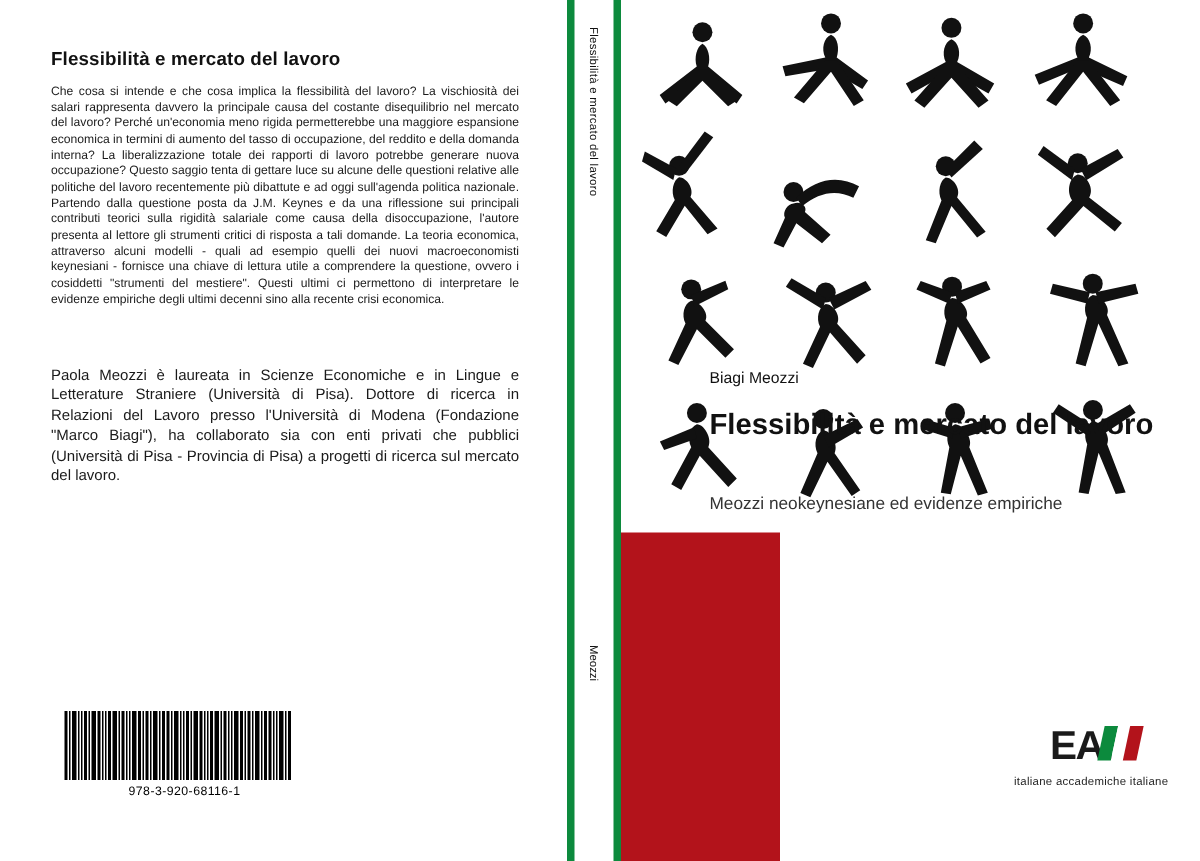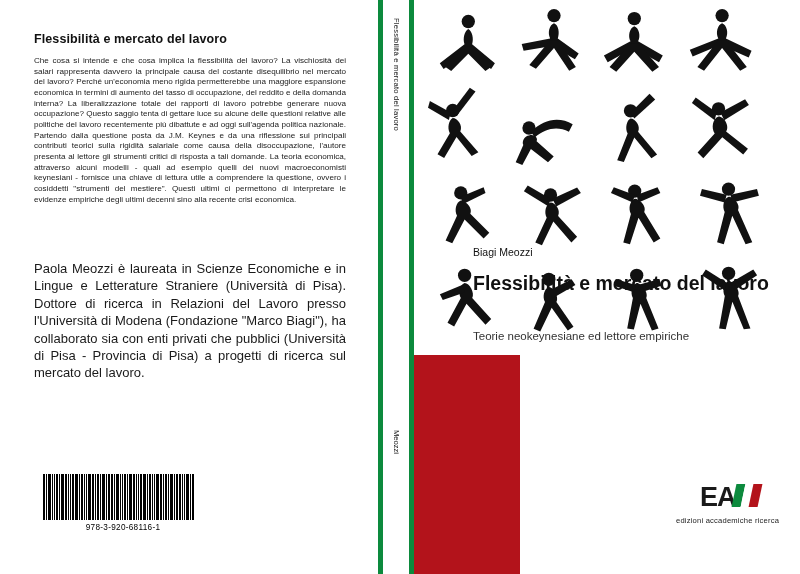--- a/index.html
+++ b/index.html
@@ -50,23 +50,23 @@
     width: 312px;
     font-size: 8.1px;
     line-height: 1.32;
     color: #1a1a1a;
     text-align: justify;
   }
 
   .back-bio {
     position: absolute;
     left: 34px;
-    top: 260px;
+    top: 244px;
     width: 312px;
-    font-size: 13px;
+    font-size: 10px;
     line-height: 1.34;
     color: #1a1a1a;
     text-align: justify;
   }
 
   
   .barcode-box {
     position: absolute;
     left: 43px;
     top: 474px;
@@ -447,25 +447,25 @@
         </svg>
       </div>
     </div>
 
     <div class="front-red"></div>
     <div class="front-bottom"></div>
   </div>
 
   <div class="front-author">Biagi Meozzi</div>
   <div class="front-title">Flessibilità e mercato del lavoro</div>
-  <div class="front-subtitle">Teorie neokeynesiane ed lettore empiriche</div>
+  <div class="front-subtitle">Meozzi neokeynesiane ed evidenze empiriche</div>
 
   <div class="eai-logo">
     <div class="eai-text">EAI</div>
     <div class="eai-flag">
       <i class="g"></i>
         <i class="w"></i>
         <i class="r"></i>
     </div>
   </div>
-  <div class="publisher-name">edizioni accademiche ricerca</div>
+  <div class="publisher-name">italiane accademiche italiane</div>
 
 </div>
 
 </body></html>

